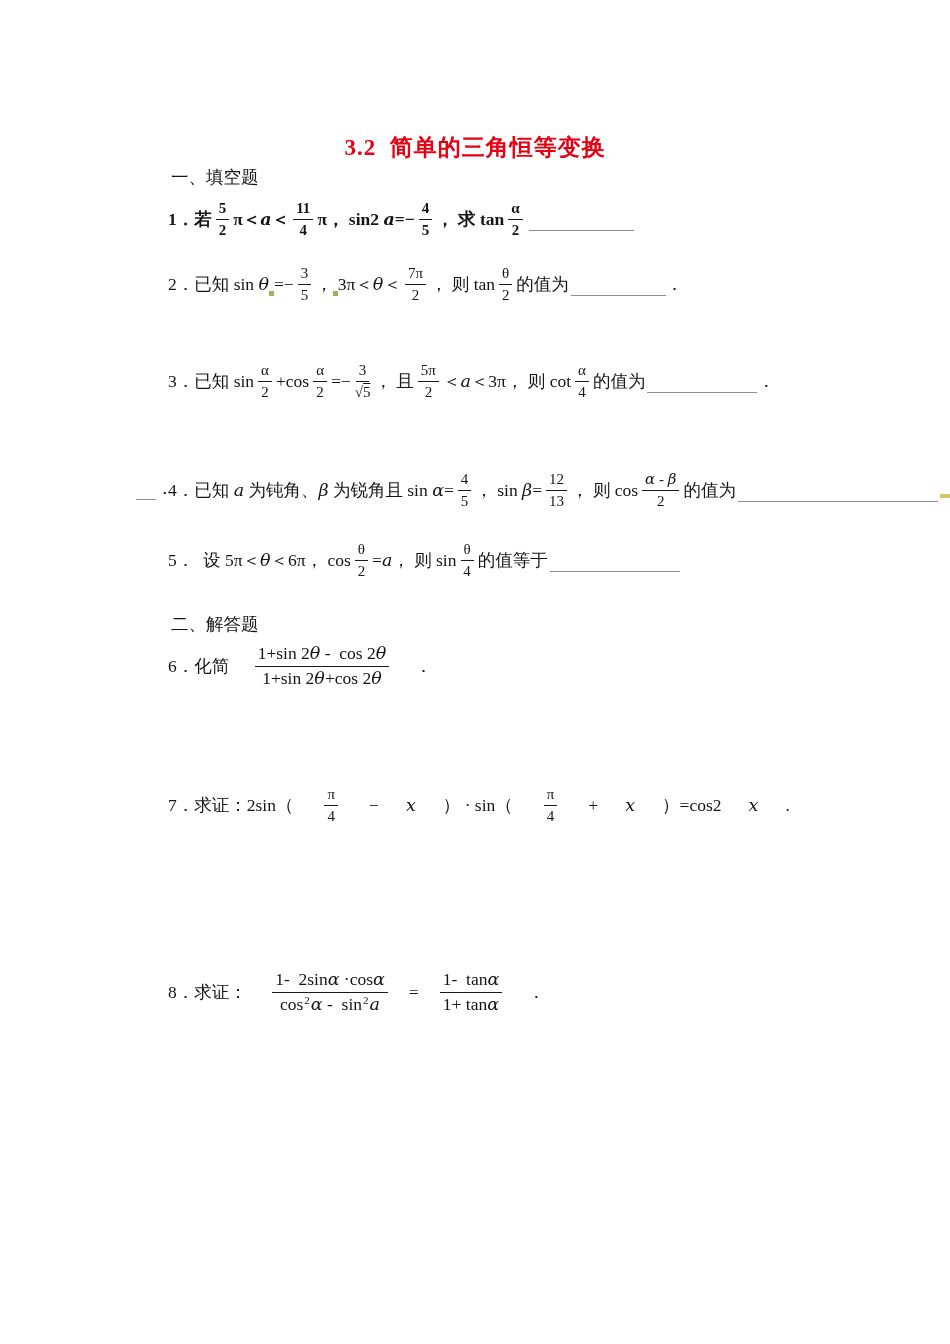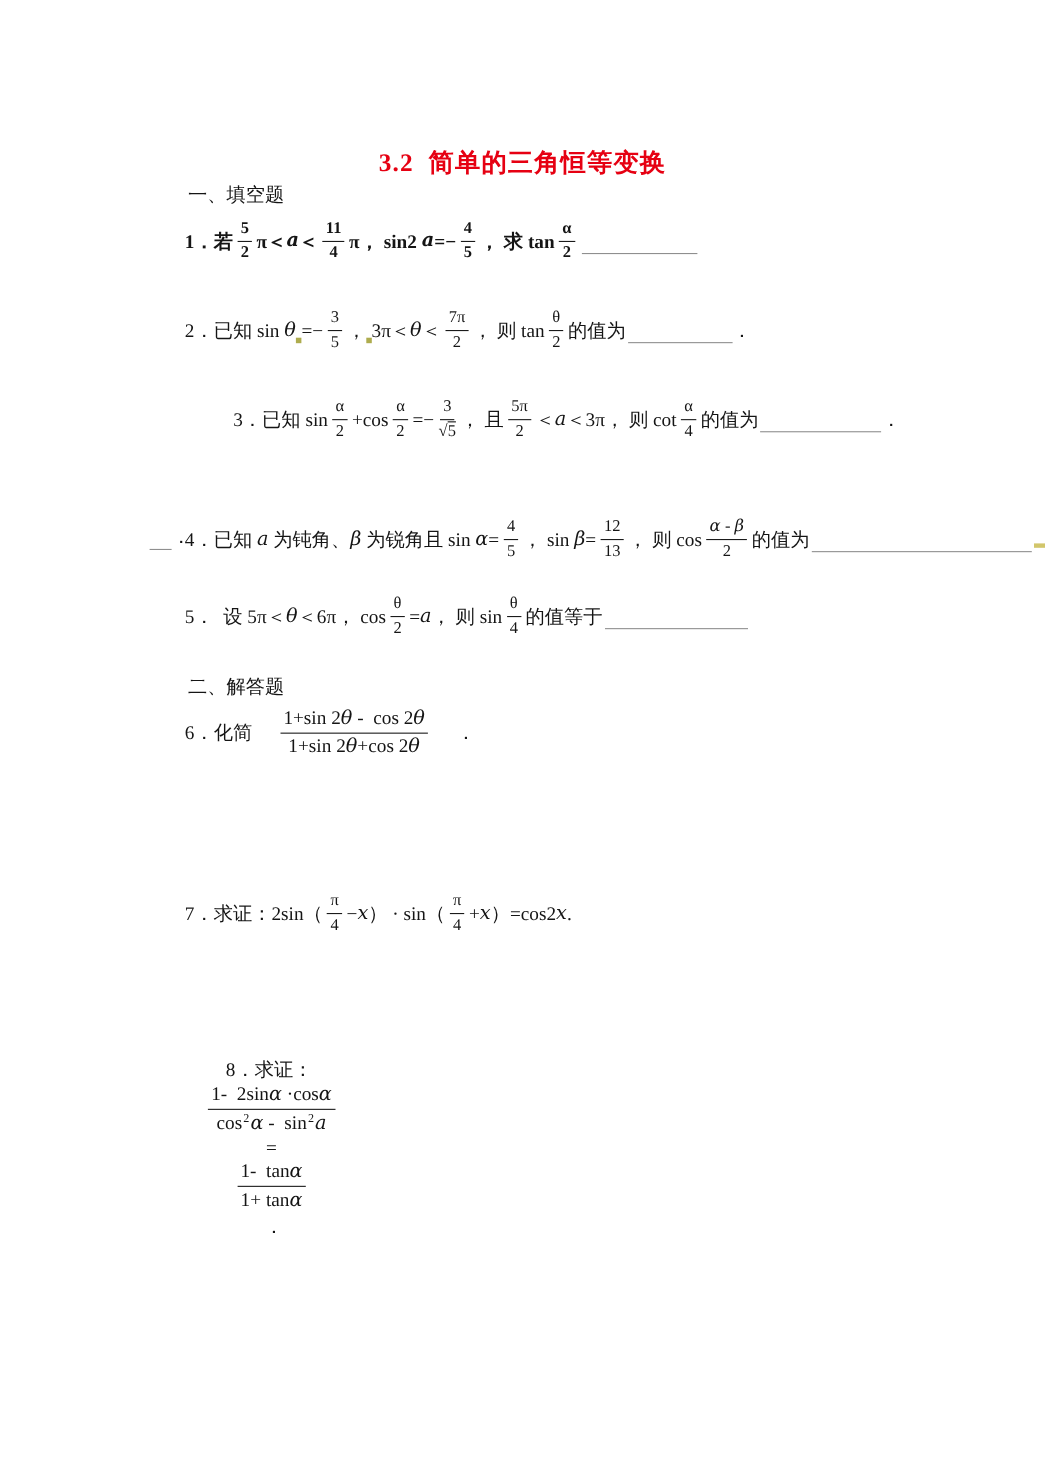--- a/index.html
+++ b/index.html
@@ -16,28 +16,28 @@
   .section-label {
     position:absolute; left:171px; font-size:17.5px; white-space:pre;
   }
   #sec1 { top:165px;font-family:Liberation Serif, serif; }
   #sec2 { top:612px;text-align:right; }
   .qrow {
     position:absolute; left:168px; height:56px;
     display:flex; align-items:center; white-space:pre; font-size:17.5px;
   }
   #q1 { top:191px;font-weight:bold; }
-  #q2 { top:272px; }
-  #q3 { top:353px;margin-left:44px; }
+  #q2 { top:256px; }
+  #q3 { top:353px; }
   #q4 { top:427px;margin-top:35px; }
   #q4c { top:460px; left:134px; }
   #q5 { top:532px; }
   #q6 { top:634px; height:64px; }
-  #q7 { top:802px; }
-  #q8 { top:960px; height:64px;flex-direction:column; }
+  #q7 { top:777px;gap:27px; }
+  #q8 { top:960px; height:64px; }
   .seg { white-space:pre; }
   .it { font-style:italic; font-family:"DejaVu Serif",serif; }
   .sup { font-size:11px; position:relative; top:-6px; padding:0 1px; }
   .ol { text-decoration:overline; }
   .frac {
     display:inline-flex; flex-direction:column; align-items:center;
     margin:0 4px; font-size:15px; line-height:1.25; text-align:center;
   }
   .frac .num {
     padding:0 3px 1px; border-bottom:1.4px solid #1a1a1a;

